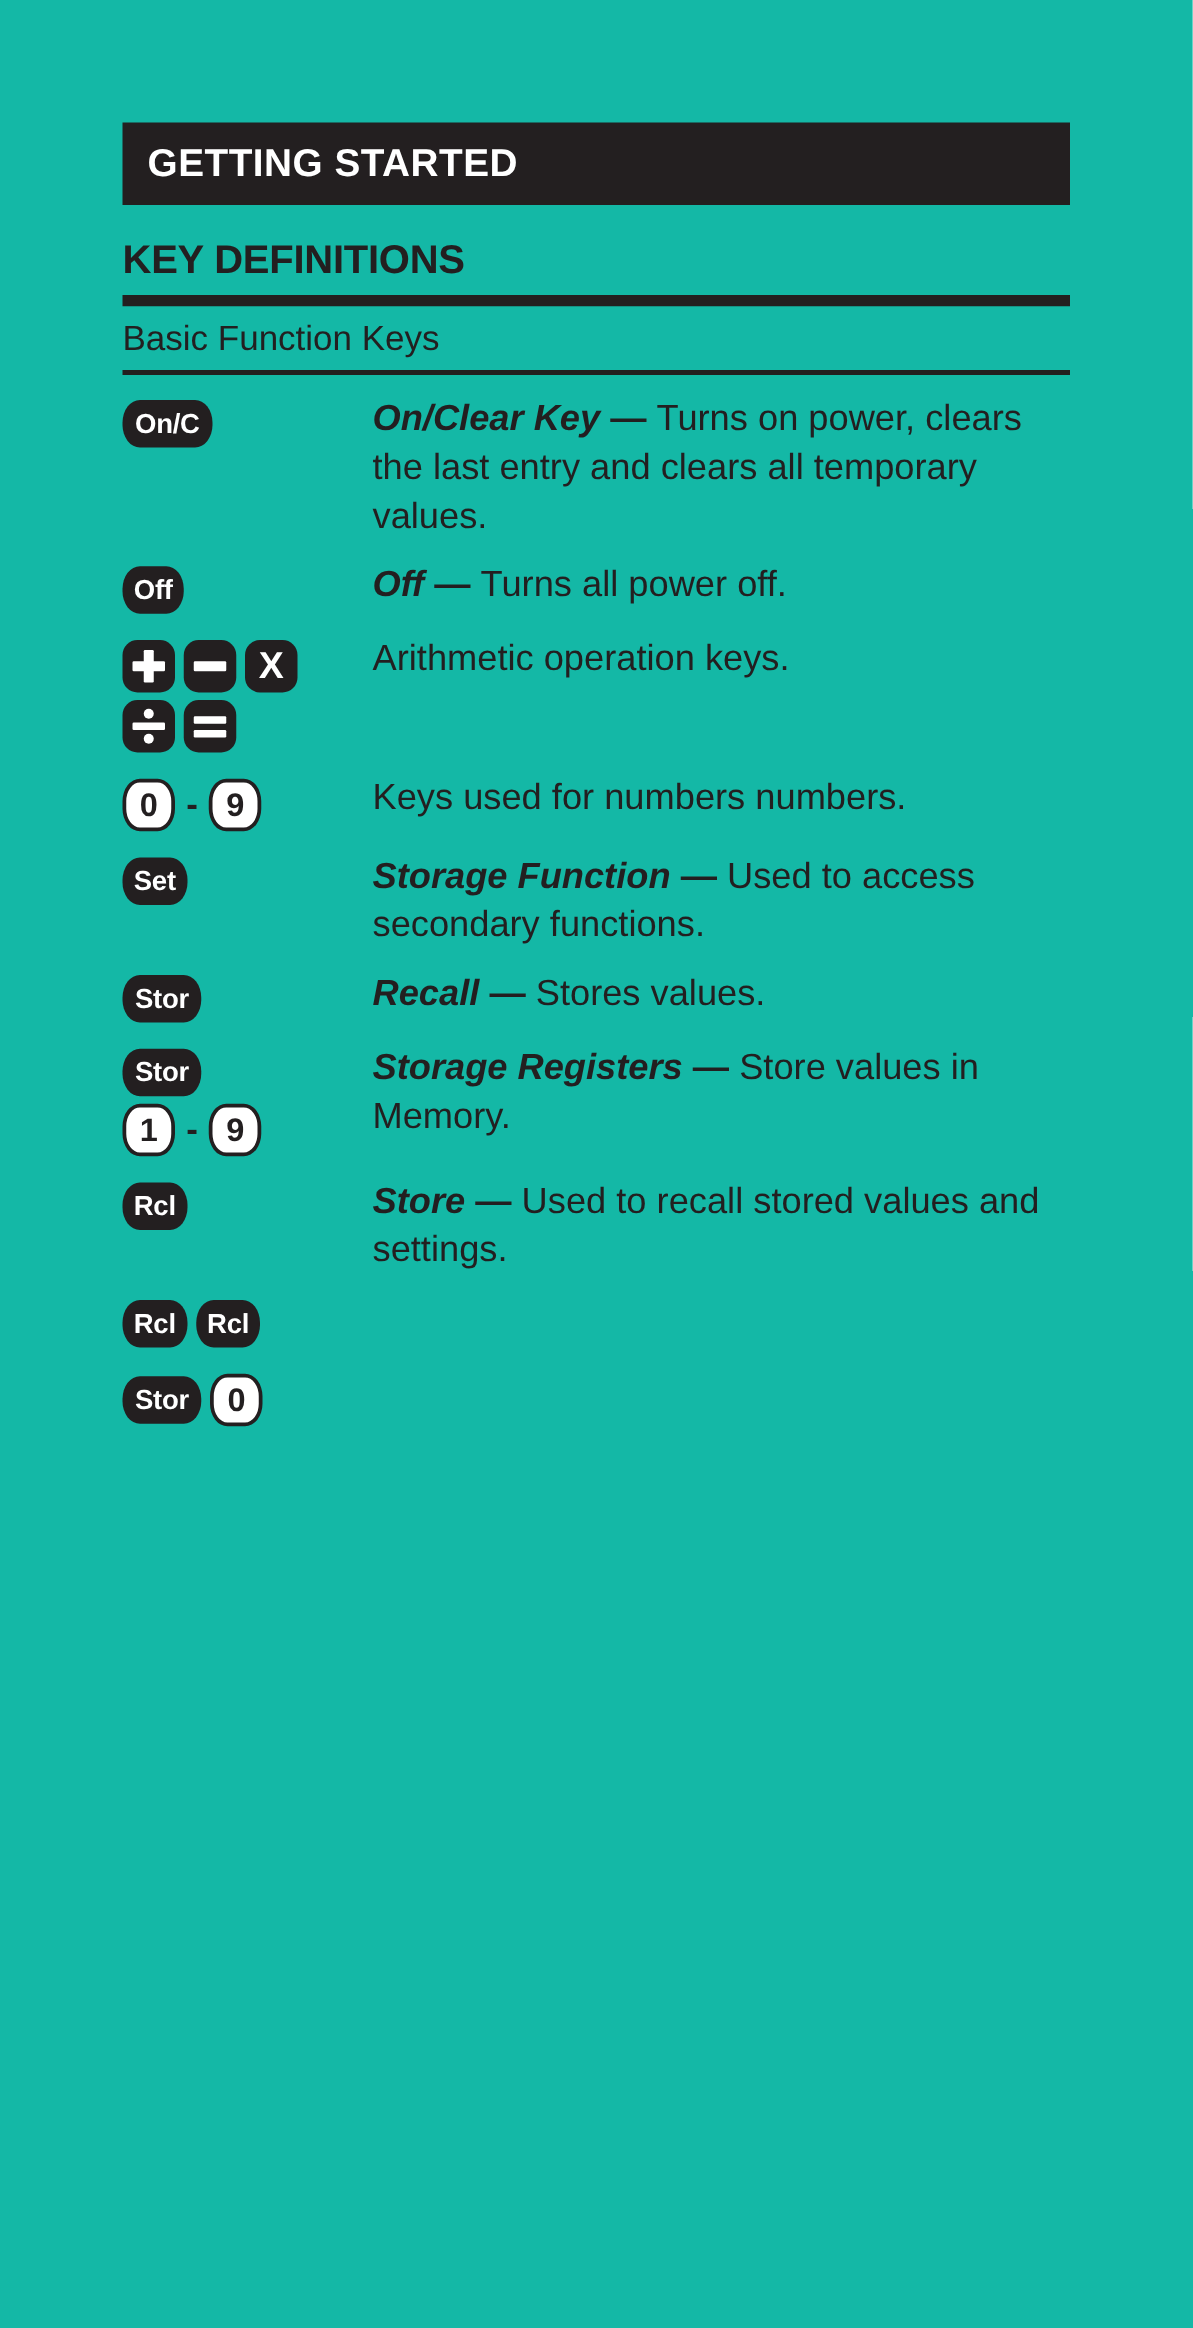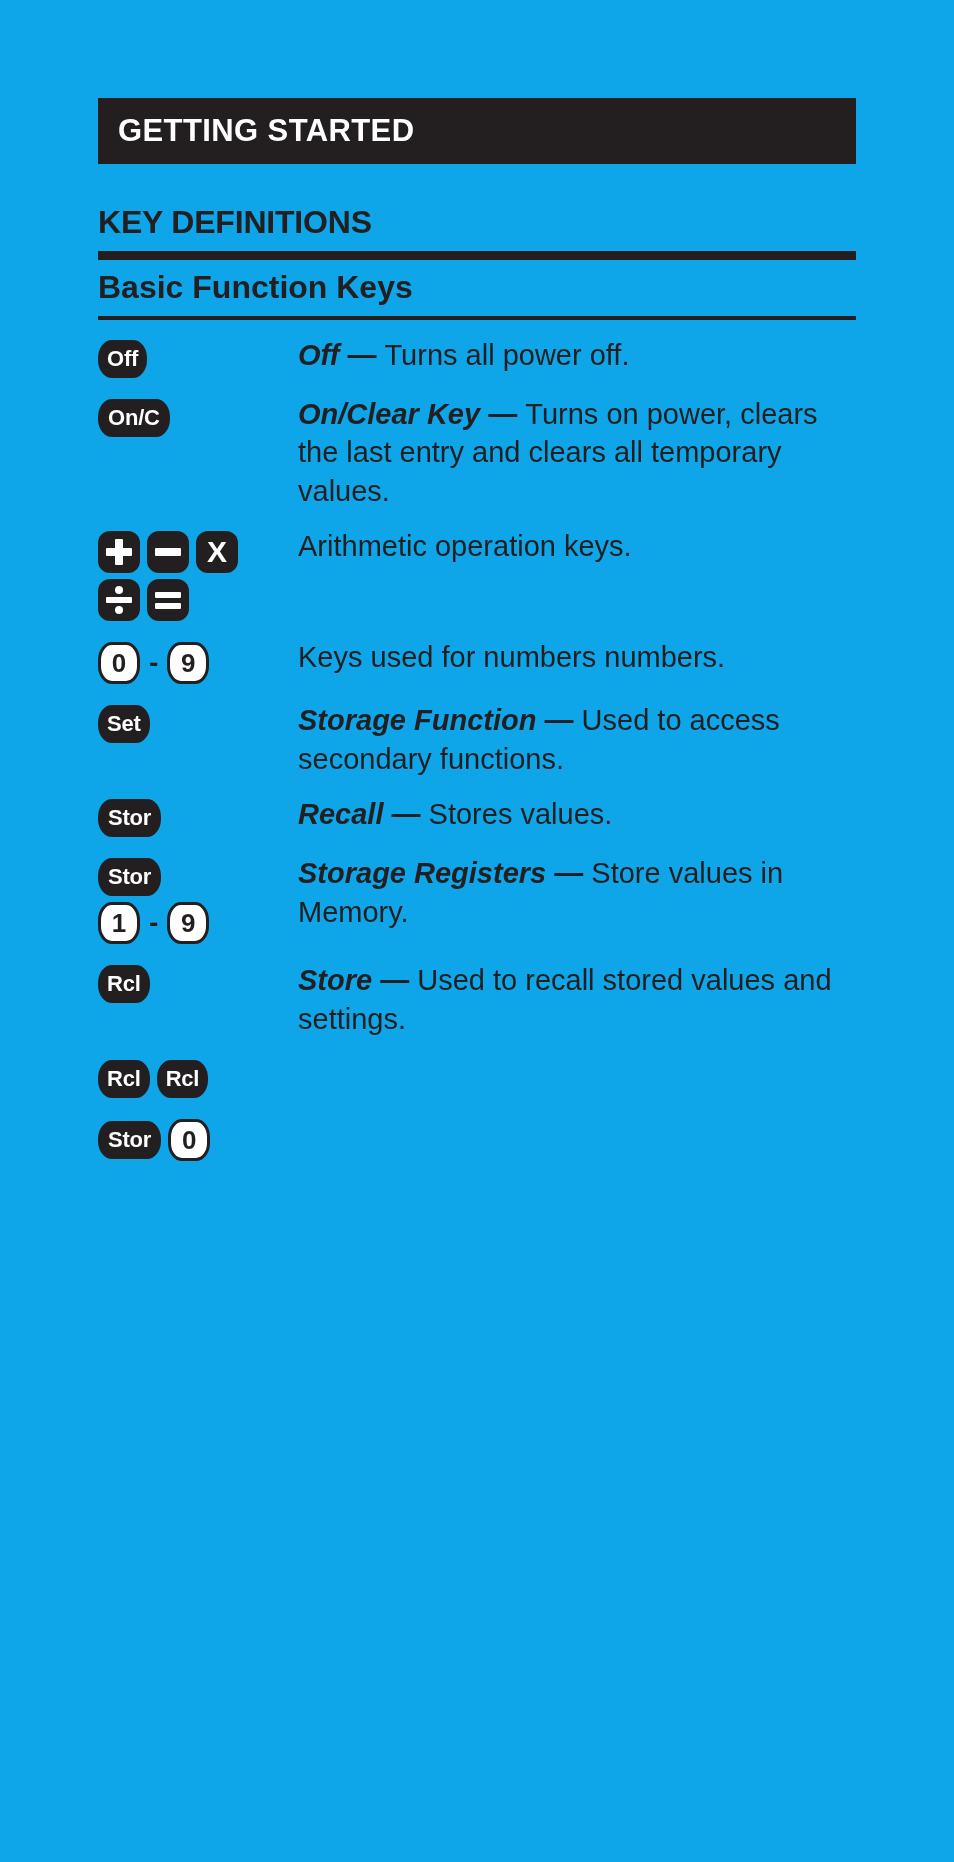--- a/index.html
+++ b/index.html
@@ -11,21 +11,21 @@
     width: 954px;
     height: 1862px;
     font-family: "Liberation Sans", sans-serif;
     color: #231f20;
     overflow: hidden;
   }
   .page {
     position: relative;
     width: 954px;
     height: 1862px;
-    background: #0ea5e9;
+    background: #14b8a6;
   }
   .content {
     position: absolute;
     left: 98px;
     top: 98px;
     width: 758px;
   }
 
   
   .banner {
@@ -38,36 +38,36 @@
     box-sizing: border-box;
   }
   .banner-title {
     font-size: 31px;
     font-weight: bold;
     letter-spacing: 0.4px;
   }
 
   
   .section-head {
-    margin-top: 42px;
+    margin-top: 27px;
     font-size: 32px;
     font-weight: bold;
     letter-spacing: -0.2px;
     line-height: 1;
   }
   .rule-thick {
     margin-top: 13px;
     height: 9px;
     background: #231f20;
     width: 758px;
   }
   .subsection-head {
     margin-top: 11px;
-    font-size: 32px;
-    font-weight: bold;
+    font-size: 28px;
+    font-weight: normal;
     line-height: 1.05;
   }
   .rule-thin {
     margin-top: 11px;
     height: 4px;
     background: #231f20;
     width: 758px;
   }
 
   
@@ -212,32 +212,32 @@
 
     <div class="section-head">KEY DEFINITIONS</div>
     <div class="rule-thick"></div>
     <div class="subsection-head">Basic Function Keys</div>
     <div class="rule-thin"></div>
 
     <div class="rows" id="rows-container">
         <div class="row">
           <div class="keycol">
             <div class="keyline">
+              <span class="key wide">On/C</span>
+            </div>
+          </div>
+          <div class="deskcol"><span class="lead">On/Clear Key</span><span class="dash"> — </span><span>Turns on power, clears the last entry and clears all temporary values.</span></div>
+        </div>
+        <div class="row">
+          <div class="keycol">
+            <div class="keyline">
               <span class="key">Off</span>
             </div>
           </div>
           <div class="deskcol"><span class="lead">Off</span><span class="dash"> — </span><span>Turns all power off.</span></div>
-        </div>
-        <div class="row">
-          <div class="keycol">
-            <div class="keyline">
-              <span class="key wide">On/C</span>
-            </div>
-          </div>
-          <div class="deskcol"><span class="lead">On/Clear Key</span><span class="dash"> — </span><span>Turns on power, clears the last entry and clears all temporary values.</span></div>
         </div>
         <div class="row">
           <div class="keycol">
             <div class="keyline">
               <span class="key-op op-plus">
                 <i class="bar h"></i>
                 <i class="bar v"></i>
               </span>
               <span class="key-op op-minus">
                 <i class="bar h"></i>

